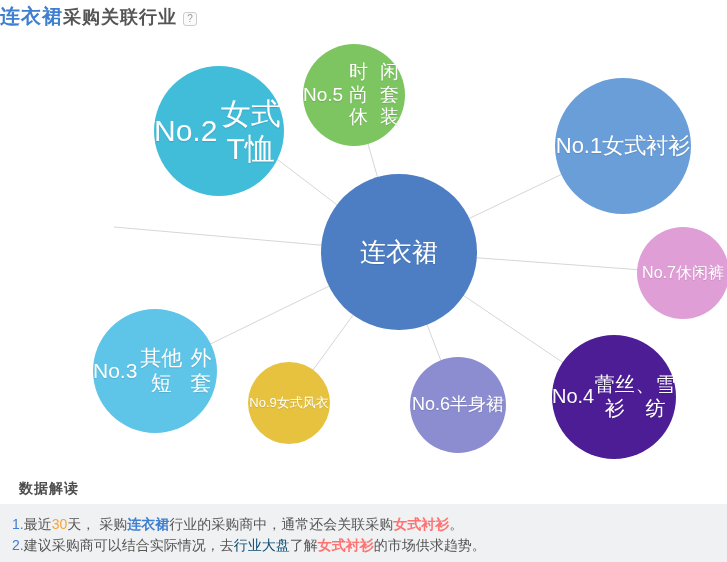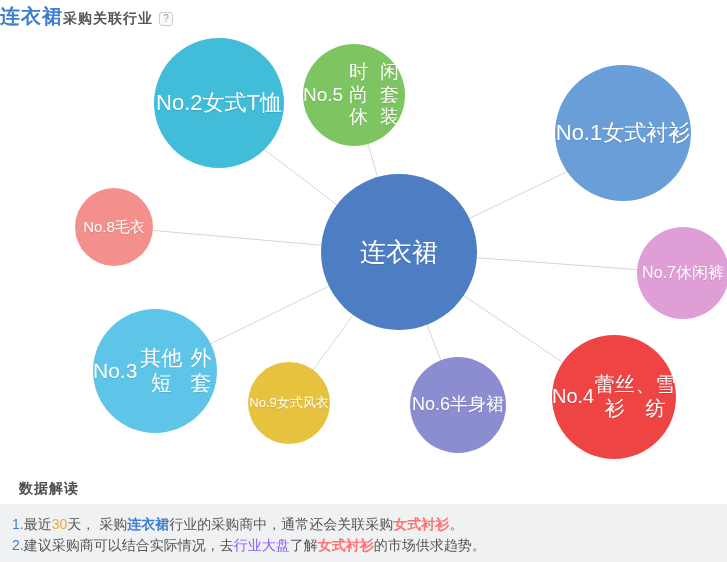--- a/index.html
+++ b/index.html
@@ -7,21 +7,21 @@
   body {
     background:#fff;
     font-family:"Liberation Sans","DejaVu Sans",sans-serif;
     color:#555;
     overflow:hidden;
     position:relative;
   }
   
   .hdr { position:absolute; left:0; top:3px; display:flex; align-items:baseline; z-index:5; }
   .hdr .t1 { font-size:20px; font-weight:bold; color:#3E7FD0; letter-spacing:1px; }
-  .hdr .t2 { font-size:14px; font-weight:bold; color:#555; letter-spacing:1px; }
+  .hdr .t2 { font-size:18px; font-weight:bold; color:#555; letter-spacing:1px; }
   .help {
     display:inline-block; width:14px; height:14px; margin-left:6px;
     border:1px solid #ccc; border-radius:3px; background:#fafafa;
     color:#999; font-size:10px; line-height:12px; text-align:center;
     position:relative; top:-1px; cursor:pointer;
   }
   
   .chart { position:absolute; left:0; top:0; width:727px; height:470px; }
   .chart svg { position:absolute; left:0; top:0; }
   .bubble {
@@ -38,21 +38,21 @@
   }
   .notes-box {
     position:absolute; left:0; top:504px; width:727px; height:58px;
     background:#F0F1F2; padding:10px 0 0 12px;
     font-size:14px; line-height:21px;
   }
   .notes-box p { margin:0; white-space:nowrap; }
   .seg-plain { color:#555; }
   .seg-num { color:#3E7FD0; }
   .seg-orange { color:#F5A43C; }
-  .seg-link { color:#8b5cf6; cursor:pointer; }
+  .seg-link { color:#0c4a6e; cursor:pointer; }
   .seg-strongBlue { color:#3E7FD0; font-weight:bold; cursor:pointer; }
   .seg-strongRed { color:#FF7272; font-weight:bold; }
 </style>
 </head>
 <body>
 
 <div class="chart">
   <svg width="727" height="470">
       <line x1="399" y1="252" x2="623" y2="145" stroke="#D6D6D6" stroke-width="1"></line>
       <line x1="399" y1="252" x2="219" y2="115" stroke="#D6D6D6" stroke-width="1"></line>
@@ -60,54 +60,50 @@
       <line x1="399" y1="252" x2="614" y2="397" stroke="#D6D6D6" stroke-width="1"></line>
       <line x1="399" y1="252" x2="354" y2="95" stroke="#D6D6D6" stroke-width="1"></line>
       <line x1="399" y1="252" x2="458" y2="405" stroke="#D6D6D6" stroke-width="1"></line>
       <line x1="399" y1="252" x2="683" y2="273" stroke="#D6D6D6" stroke-width="1"></line>
       <line x1="399" y1="252" x2="114" y2="227" stroke="#D6D6D6" stroke-width="1"></line>
       <line x1="399" y1="252" x2="289" y2="403" stroke="#D6D6D6" stroke-width="1"></line>
     </svg>
 <div class="bubble" style="left: 321px; top: 174px; width: 156px; height: 156px; background: rgb(77, 126, 195); font-size: 26px;">
       <div>连衣裙</div>
     </div>
-    <div class="bubble" style="left: 555px; top: 65px; width: 136px; height: 136px; background: rgb(106, 158, 216); font-size: 22px;">
+    <div class="bubble" style="left: 555px; top: 78px; width: 136px; height: 136px; background: rgb(106, 158, 216); font-size: 22px;">
       <div>No.1</div>
       <div>女式衬衫</div>
     </div>
-    <div class="bubble" style="left: 154px; top: 38px; width: 130px; height: 130px; background: rgb(65, 188, 217); font-size: 22px;">
+    <div class="bubble" style="left: 154px; top: 66px; width: 130px; height: 130px; background: rgb(65, 188, 217); font-size: 30px;">
       <div>No.2</div>
       <div>女式T恤</div>
     </div>
     <div class="bubble" style="left: 93px; top: 309px; width: 124px; height: 124px; background: rgb(95, 197, 232); font-size: 21px; justify-content: space-between;">
       <div>No.3</div>
       <div>其他短</div>
       <div>外套</div>
     </div>
-    <div class="bubble" style="left: 552px; top: 335px; width: 124px; height: 124px; background: #ef4444; font-size: 20px;">
+    <div class="bubble" style="left: 552px; top: 335px; width: 124px; height: 124px; background: #4c1d95; font-size: 20px;">
       <div>No.4</div>
       <div>蕾丝衫</div>
       <div>、雪纺</div>
     </div>
     <div class="bubble" style="left: 303px; top: 44px; width: 102px; height: 102px; background: rgb(125, 197, 97); font-size: 19px;">
       <div>No.5</div>
       <div>时尚休</div>
       <div>闲套装</div>
     </div>
     <div class="bubble" style="left: 410px; top: 357px; width: 96px; height: 96px; background: rgb(140, 140, 208); font-size: 18px;">
       <div>No.6</div>
       <div>半身裙</div>
     </div>
     <div class="bubble" style="left: 637px; top: 227px; width: 92px; height: 92px; background: rgb(224, 158, 214); font-size: 16px;">
       <div>No.7</div>
       <div>休闲裤</div>
-    </div>
-    <div class="bubble" style="left: 75px; top: 188px; width: 78px; height: 78px; background: rgb(244, 144, 140); font-size: 15px;">
-      <div>No.8</div>
-      <div>毛衣</div>
     </div>
     <div class="bubble" style="left: 248px; top: 362px; width: 82px; height: 82px; background: rgb(231, 194, 62); font-size: 13px; text-align: center;">
       <div>No.9</div>
       <div>女式风衣</div>
     </div>
   </div>
 
 <div class="hdr">
   <span class="t1">连衣裙</span>
     <span class="t2">采购关联行业</span>

